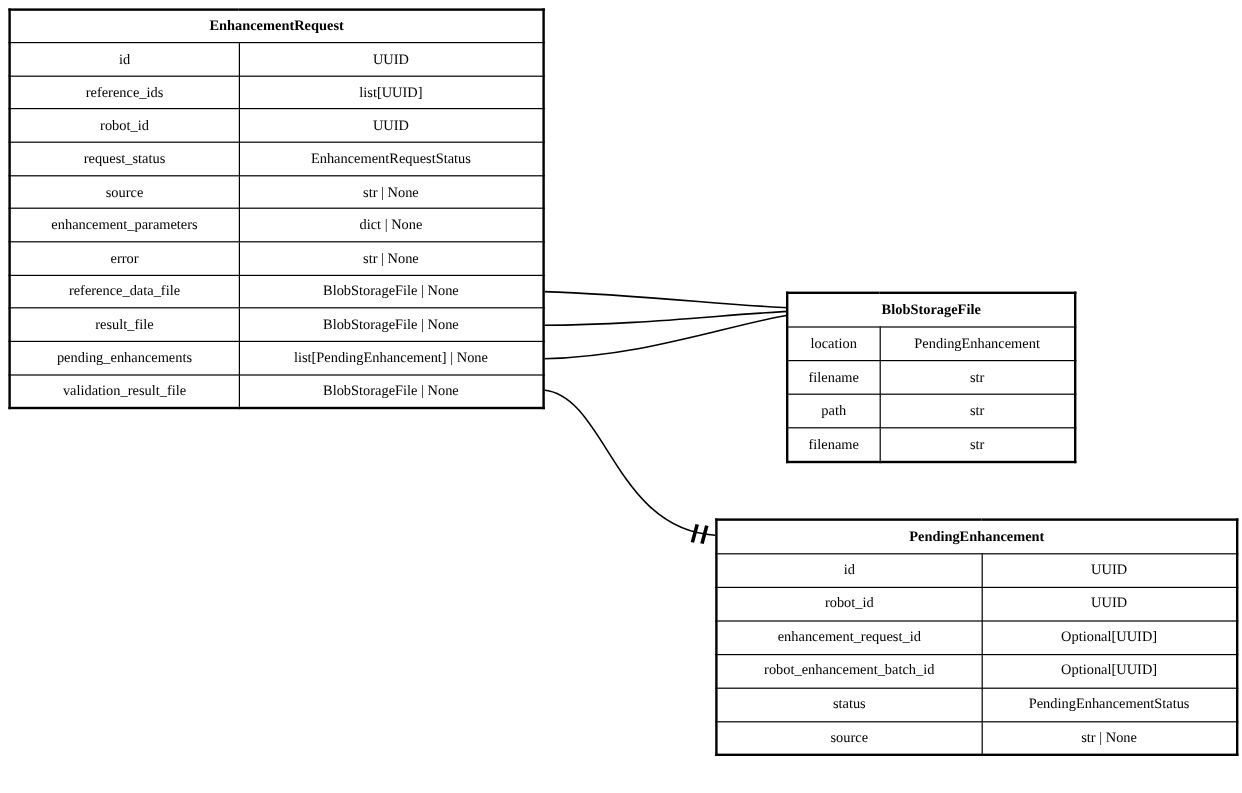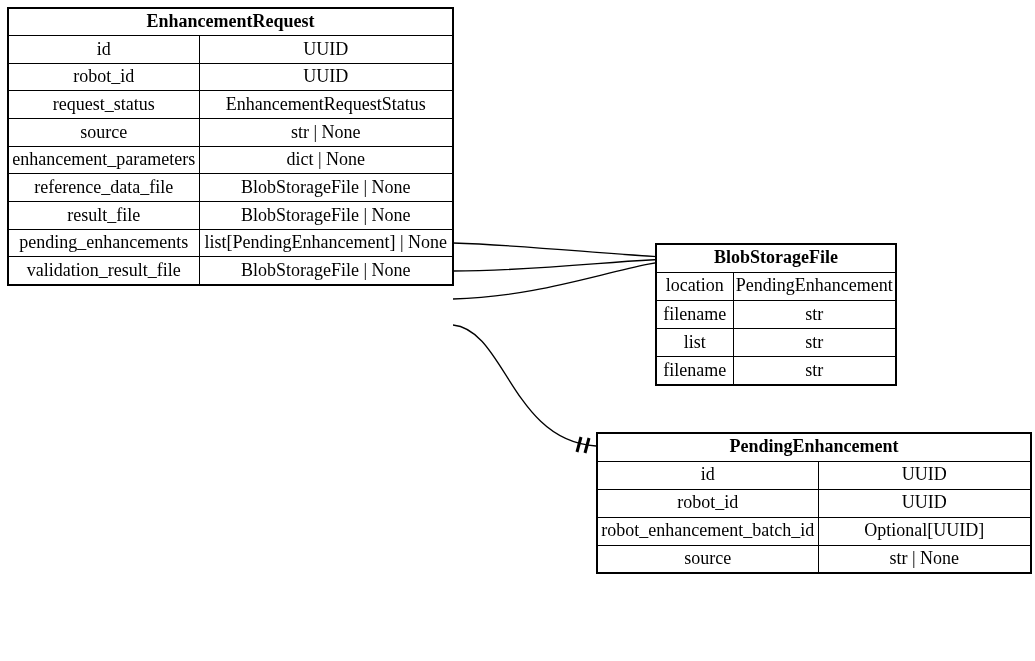--- a/index.html
+++ b/index.html
@@ -39,21 +39,21 @@
     table-layout: fixed;
     background: #ffffff;
     border: 2px solid #000000;
   }
   table.entity th,
   table.entity td {
     border: 1px solid #000000;
     text-align: center;
     vertical-align: middle;
     padding: 0 2px;
-    font-size: 18px;
+    font-size: 12px;
     line-height: 1.1;
     white-space: nowrap;
     overflow: hidden;
   }
   table.entity th {
     font-weight: bold;
   }
   table.t1 { left: 7px;   top: 7px;   width: 445px; }
   table.t1 tr { height: 27.67px; }
   table.t2 { left: 655px; top: 243px; width: 240px; }
@@ -90,34 +90,42 @@
       <tr>
         <th colspan="2">EnhancementRequest</th>
       </tr>
     </thead>
     <tbody>
       <tr>
         <td>id</td>
         <td>UUID</td>
       </tr>
       <tr>
+        <td>reference_ids</td>
+        <td>list[UUID]</td>
+      </tr>
+      <tr>
         <td>robot_id</td>
         <td>UUID</td>
       </tr>
       <tr>
         <td>request_status</td>
         <td>EnhancementRequestStatus</td>
       </tr>
       <tr>
         <td>source</td>
         <td>str | None</td>
       </tr>
       <tr>
         <td>enhancement_parameters</td>
         <td>dict | None</td>
+      </tr>
+      <tr>
+        <td>error</td>
+        <td>str | None</td>
       </tr>
       <tr>
         <td>reference_data_file</td>
         <td>BlobStorageFile | None</td>
       </tr>
       <tr>
         <td>result_file</td>
         <td>BlobStorageFile | None</td>
       </tr>
       <tr>
@@ -144,21 +152,21 @@
     <tbody>
       <tr>
         <td>location</td>
         <td>PendingEnhancement</td>
       </tr>
       <tr>
         <td>filename</td>
         <td>str</td>
       </tr>
       <tr>
-        <td>list</td>
+        <td>path</td>
         <td>str</td>
       </tr>
       <tr>
         <td>filename</td>
         <td>str</td>
       </tr>
     </tbody>
   </table>
 
   <table class="entity t3">
@@ -174,23 +182,31 @@
     <tbody>
       <tr>
         <td>id</td>
         <td>UUID</td>
       </tr>
       <tr>
         <td>robot_id</td>
         <td>UUID</td>
       </tr>
       <tr>
+        <td>enhancement_request_id</td>
+        <td>Optional[UUID]</td>
+      </tr>
+      <tr>
         <td>robot_enhancement_batch_id</td>
         <td>Optional[UUID]</td>
       </tr>
       <tr>
+        <td>status</td>
+        <td>PendingEnhancementStatus</td>
+      </tr>
+      <tr>
         <td>source</td>
         <td>str | None</td>
       </tr>
     </tbody>
   </table>
 
 </div>
 
 </body></html>

